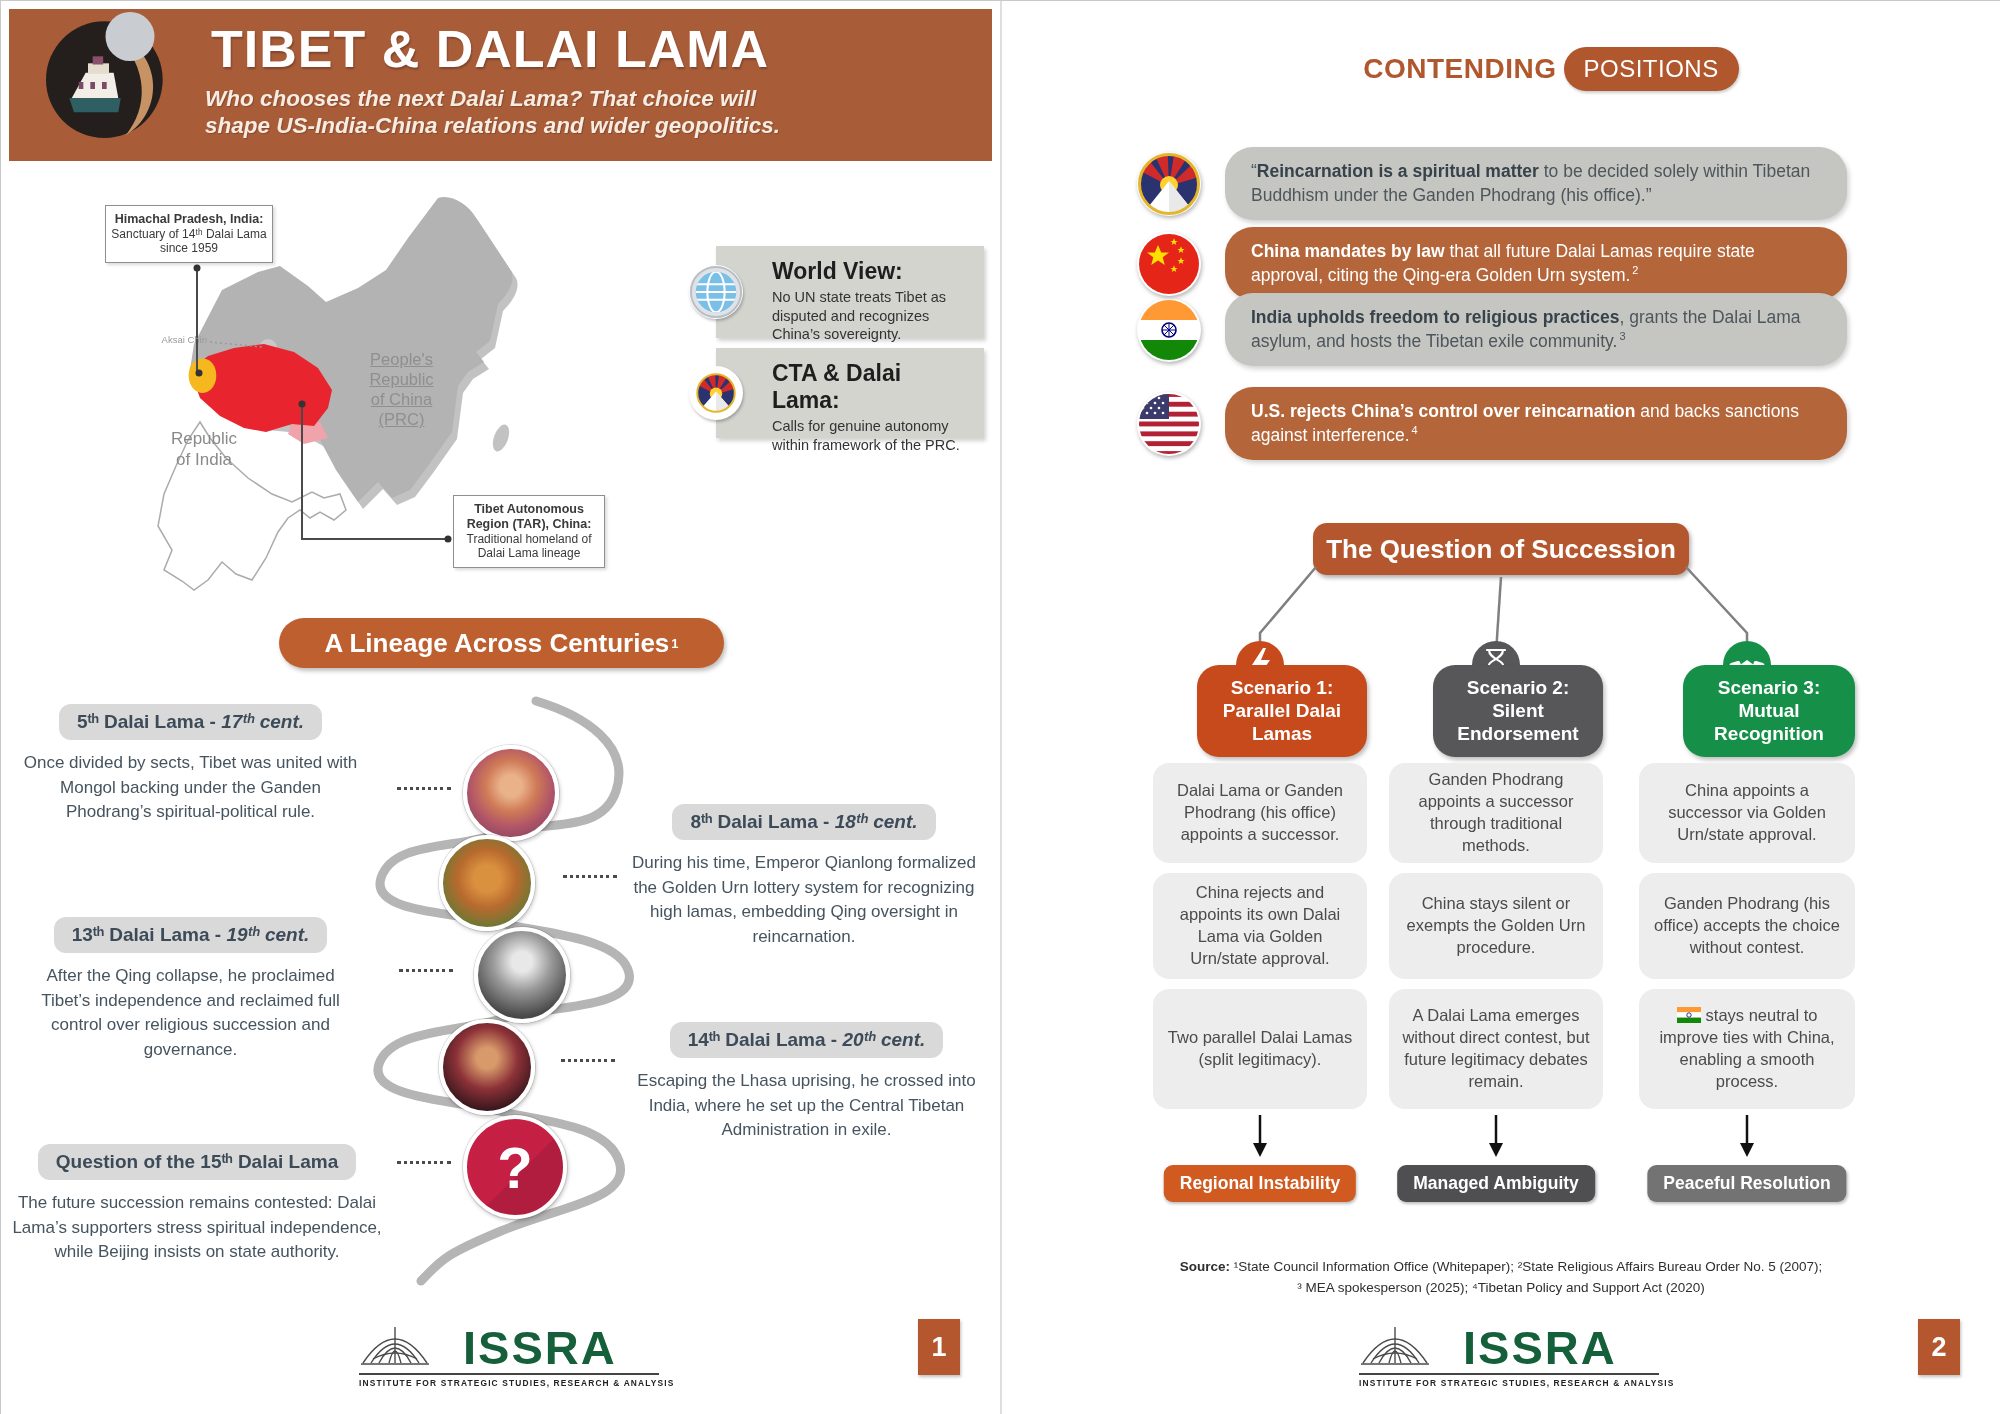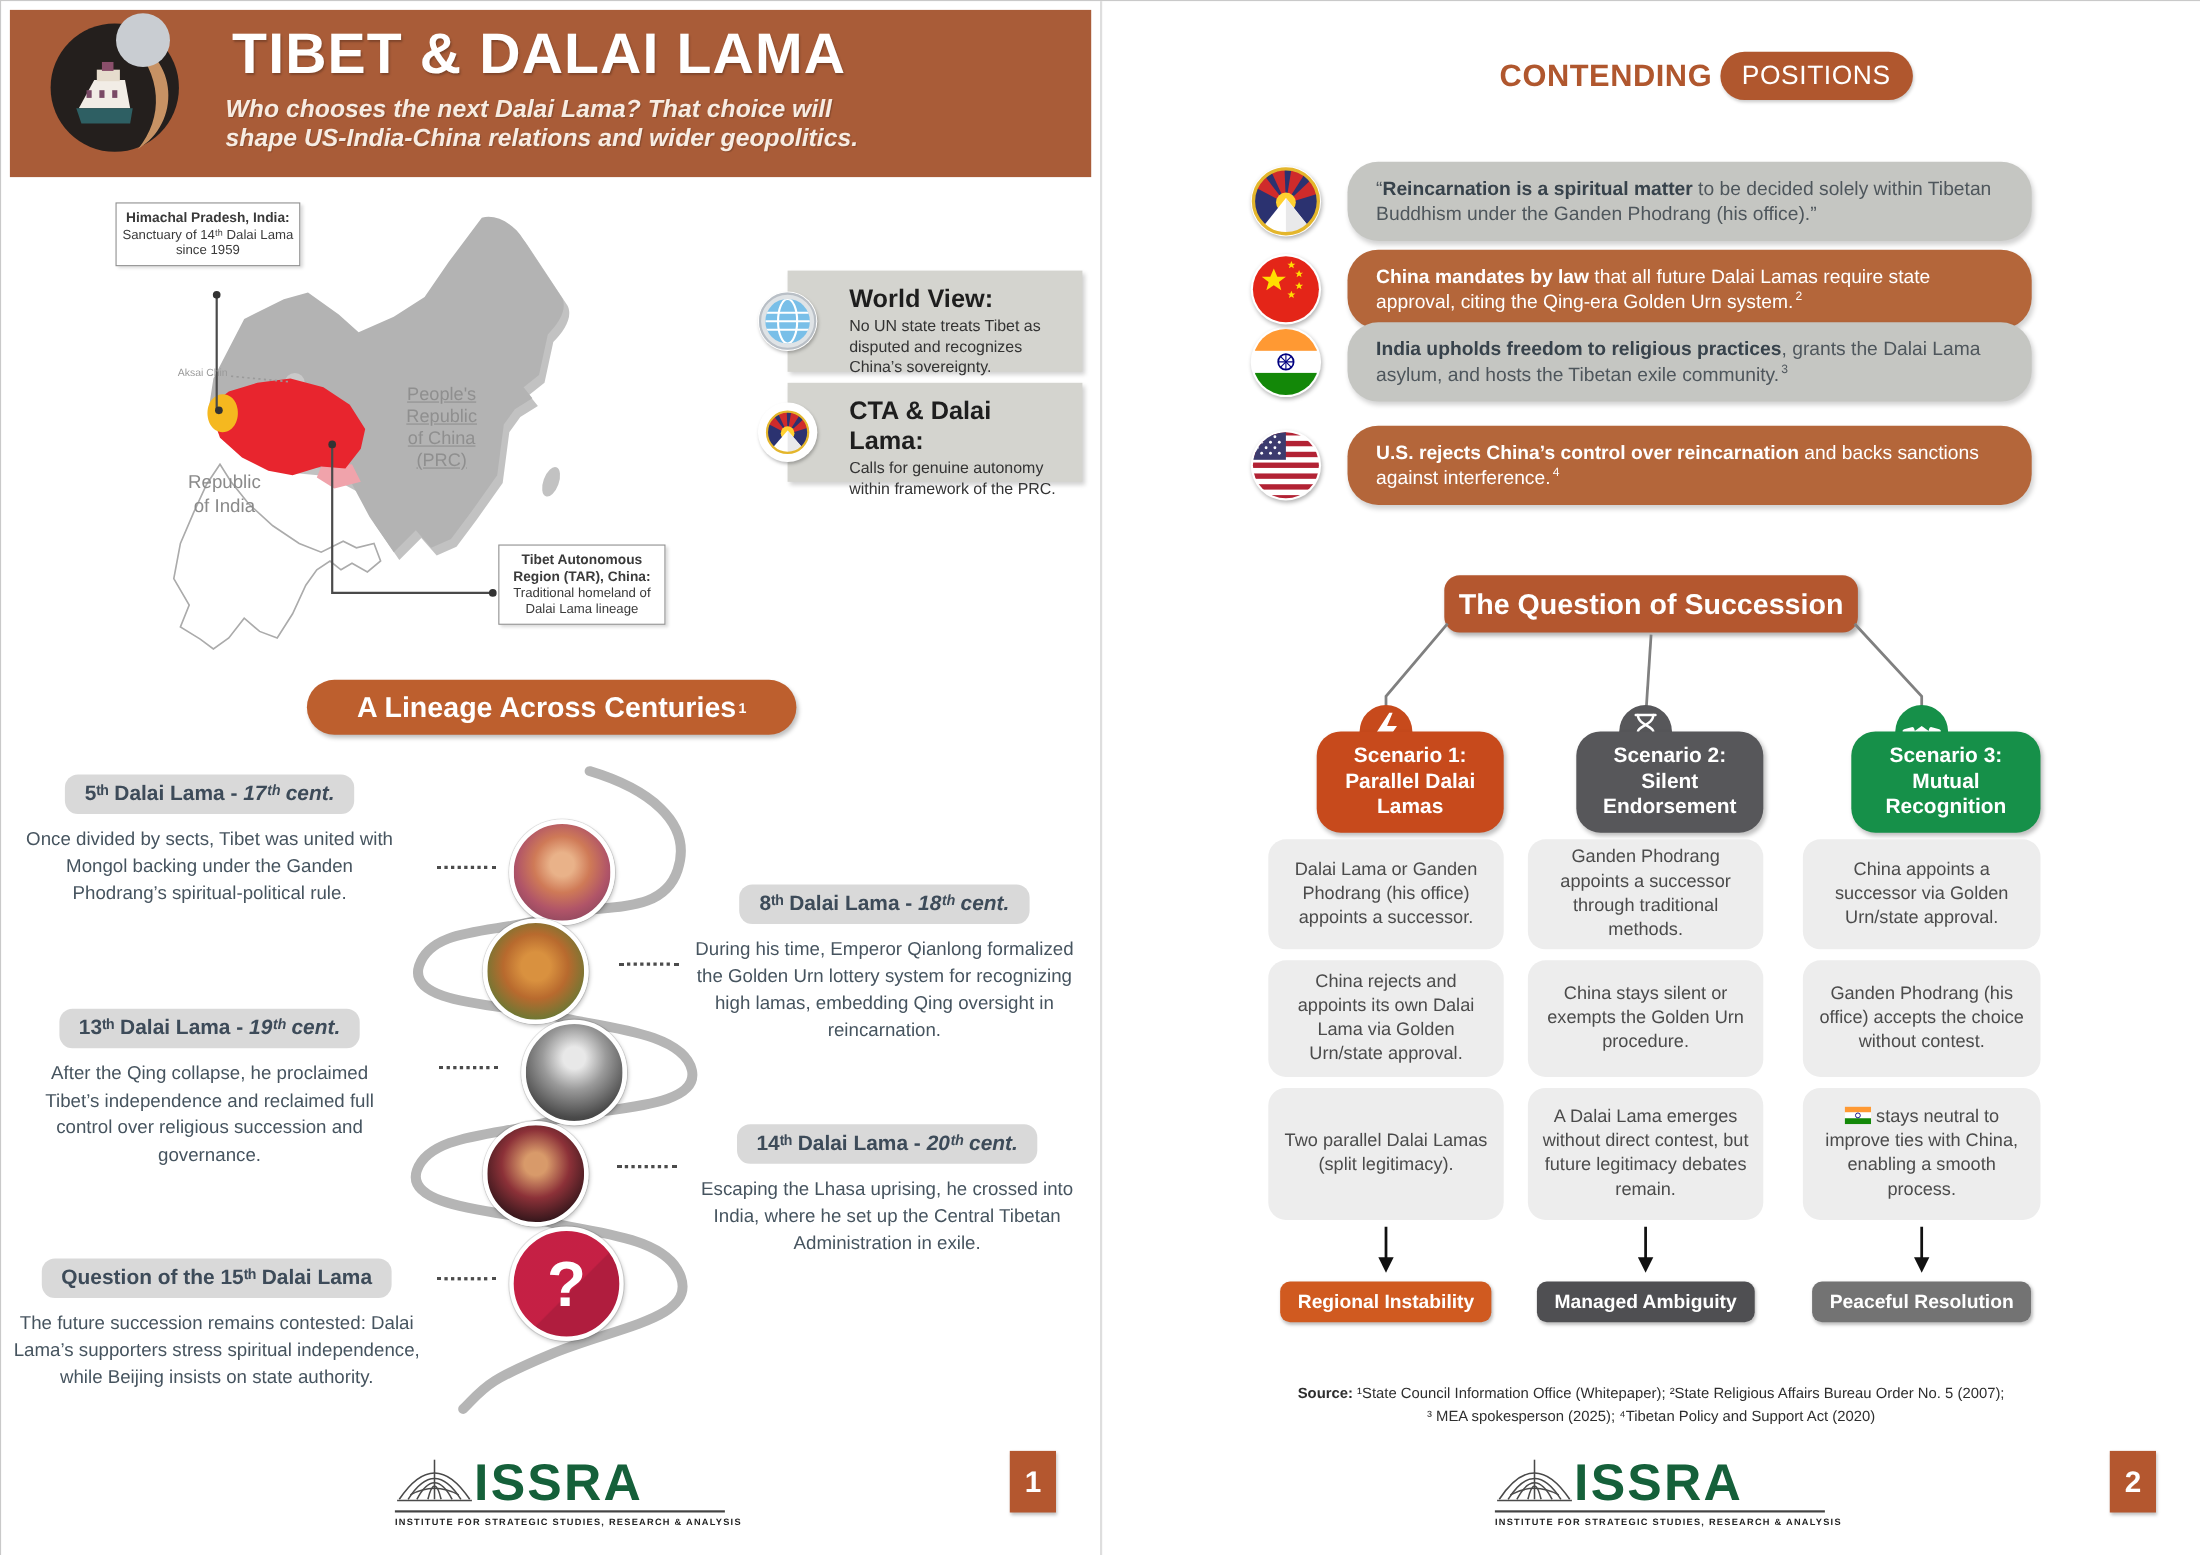--- a/index.html
+++ b/index.html
@@ -9,21 +9,21 @@
 
   
   .p1-header{left:8px;top:8px;width:983px;height:152px;background:#a95c38;}
   .p1-title{left:210px;top:18px;color:#ffffff;font-size:52px;font-weight:800;letter-spacing:1px;text-shadow:1px 2px 2px rgba(0,0,0,.25);}
   .p1-sub{left:204px;top:84px;color:#f7ece2;font-size:22.5px;font-style:italic;font-weight:600;line-height:1.22;white-space:pre-line;text-shadow:1px 1px 1px rgba(0,0,0,.2);}
 
   
   .maplabel{background:#fff;border:1px solid #8f8f8f;box-shadow:2px 2px 3px rgba(0,0,0,.15);text-align:center;color:#3a3a3a;}
   .maplabel .t{font-weight:bold;font-size:12.5px;line-height:1.2;}
   .maplabel .b{font-size:12px;line-height:1.2;}
-  .lbl-himachal{left:104px;top:183px;width:158px;padding:6px 4px;}
+  .lbl-himachal{left:104px;top:204px;width:158px;padding:6px 4px;}
   .lbl-tar{left:452px;top:494px;width:140px;padding:6px 5px;}
   .map-prc{left:328px;top:348px;width:145px;text-align:center;color:#8f8f8f;font-size:16.5px;line-height:1.22;white-space:pre-line;text-decoration:underline;}
   .map-india{left:128px;top:428px;width:150px;text-align:center;color:#8a8a8a;font-size:17px;line-height:1.22;white-space:pre-line;}
   .map-aksai{left:138px;top:333px;width:68px;text-align:right;color:#9a9a9a;font-size:9.5px;}
 
   .infobox{left:715px;width:268px;background:#d4d4cf;box-shadow:2px 3px 4px rgba(0,0,0,.18);padding:12px 10px 10px 56px;box-sizing:border-box;}
   .infobox .t{font-weight:bold;font-size:23px;color:#1e1e1e;margin-bottom:3px;}
   .infobox .b{font-size:14.5px;color:#333;line-height:1.28;}
   .ib1{top:245px;height:92px;}
   .ib2{top:347px;height:90px;}
@@ -45,21 +45,21 @@
   .dots{width:54px;border-top:3.5px dotted #4b4b4b;height:0;}
   .portrait{border-radius:50%;border:4px solid #ffffff;box-shadow:0 0 0 1px rgba(0,0,0,.10),1px 2px 4px rgba(0,0,0,.25);width:88px;height:88px;}
   .pc1{left:462px;top:744px;background:radial-gradient(circle at 50% 42%,#e9b289 0 16%,#cf7a57 38%,#b05468 62%,#6e3c55 100%);}
   .pc2{left:438px;top:834px;background:radial-gradient(circle at 50% 45%,#d9913f 0 20%,#b86a2e 45%,#5f7a35 80%,#46602c 100%);}
   .pc3{left:473px;top:926px;background:radial-gradient(circle at 50% 35%,#e8e8e8 0 14%,#9a9a9a 40%,#4a4a4a 75%,#303030 100%);}
   .pc4{left:438px;top:1018px;background:radial-gradient(circle at 50% 40%,#d89a6a 0 15%,#8c3138 45%,#3a181d 75%,#17100f 100%);}
   .pc5{left:462px;top:1114px;width:96px;height:96px;background:linear-gradient(135deg,#c6204486 55%,rgba(0,0,0,.10) 56%),#c42045;background-color:#c42045;color:#fff;font-size:58px;font-weight:800;display:flex;align-items:center;justify-content:center;}
 
   
   .brandblock{width:300px;}
-  .brandrow{display:flex;align-items:flex-end;}
+  .brandrow{display:flex;align-items:flex-end;gap:32px;}
   .brandname{font-size:47px;font-weight:800;color:#15603a;letter-spacing:2px;line-height:.9;}
   .brandtag{margin-top:4px;border-top:2px solid #444;padding-top:3px;font-size:8.4px;font-weight:bold;letter-spacing:1.15px;color:#222;white-space:nowrap;}
   .pagenum{width:42px;height:56px;background:#b4572f;color:#fff;font-size:27px;font-weight:800;display:flex;align-items:center;justify-content:center;box-shadow:1px 2px 3px rgba(0,0,0,.25);}
 
   
   .p2-head{left:1320px;top:46px;width:460px;display:flex;align-items:center;justify-content:center;gap:7px;}
   .p2-head .w1{color:#b0572e;font-size:28px;font-weight:800;letter-spacing:.5px;}
   .p2-head .w2{background:#b0572e;color:#fff;font-size:24px;font-weight:400;letter-spacing:.5px;border-radius:26px;padding:8px 20px;box-shadow:1px 2px 3px rgba(0,0,0,.2);}
 
   .posrow{left:1224px;width:622px;border-radius:28px;padding:13px 26px;box-sizing:border-box;display:flex;align-items:center;min-height:72px;box-shadow:2px 3px 5px rgba(0,0,0,.18);}

